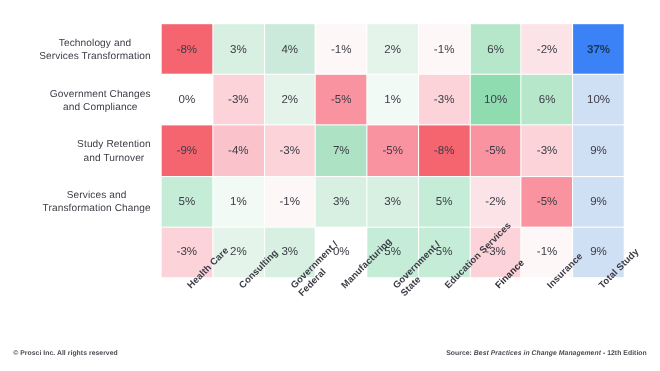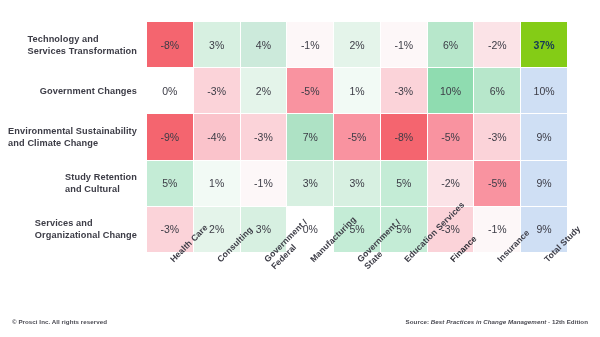--- a/index.html
+++ b/index.html
@@ -29,24 +29,24 @@
     left: 0;
     top: 22px;
     width: 143px;
     height: 230px;
   }
   .row-label {
     height: 46px;
     display: flex;
     align-items: center;
     justify-content: flex-end;
-    text-align: left;
+    text-align: center;
     font-size: 9.2px;
     line-height: 12px;
-    font-weight: 700;
+    font-weight: 400;
     color: #3c3c46;
     padding-right: 6px;
     box-sizing: border-box;
     letter-spacing: 0.1px;
   }
   .row-label span { display: block; }
 
   
   #grid {
     position: absolute;
@@ -129,52 +129,47 @@
   <div id="row-labels">
       <div class="row-label">
         <div>
           <span>Technology and</span>
           <span>Services Transformation</span>
         </div>
       </div>
       <div class="row-label">
         <div>
           <span>Government Changes</span>
-        </div>
-      </div>
-      <div class="row-label">
-        <div>
-          <span>Environmental Sustainability</span>
-          <span>and Climate Change</span>
+          <span>and Compliance</span>
         </div>
       </div>
       <div class="row-label">
         <div>
           <span>Study Retention</span>
-          <span>and Cultural</span>
+          <span>and Turnover</span>
         </div>
       </div>
       <div class="row-label">
         <div>
           <span>Services and</span>
-          <span>Organizational Change</span>
+          <span>Transformation Change</span>
         </div>
       </div>
     </div>
 
   <div id="grid">
       <div class="cell" style="background: rgb(244, 101, 111);">-8%</div>
       <div class="cell" style="background: rgb(215, 240, 225);">3%</div>
       <div class="cell" style="background: rgb(204, 234, 219);">4%</div>
       <div class="cell" style="background: rgb(253, 247, 248);">-1%</div>
       <div class="cell" style="background: rgb(228, 244, 234);">2%</div>
       <div class="cell" style="background: rgb(253, 247, 248);">-1%</div>
       <div class="cell" style="background: rgb(183, 231, 203);">6%</div>
       <div class="cell" style="background: rgb(251, 227, 231);">-2%</div>
-      <div class="cell strong" style="background: #84cc16; color: rgb(23, 58, 87);">37%</div>
+      <div class="cell strong" style="background: #3b82f6; color: rgb(23, 58, 87);">37%</div>
       <div class="cell" style="background: rgb(255, 255, 255);">0%</div>
       <div class="cell" style="background: rgb(251, 211, 217);">-3%</div>
       <div class="cell" style="background: rgb(228, 244, 234);">2%</div>
       <div class="cell" style="background: rgb(249, 147, 160);">-5%</div>
       <div class="cell" style="background: rgb(242, 250, 245);">1%</div>
       <div class="cell" style="background: rgb(251, 211, 217);">-3%</div>
       <div class="cell" style="background: rgb(143, 220, 176);">10%</div>
       <div class="cell" style="background: rgb(183, 231, 203);">6%</div>
       <div class="cell" style="background: rgb(207, 223, 244);">10%</div>
       <div class="cell" style="background: rgb(244, 101, 111);">-9%</div>

